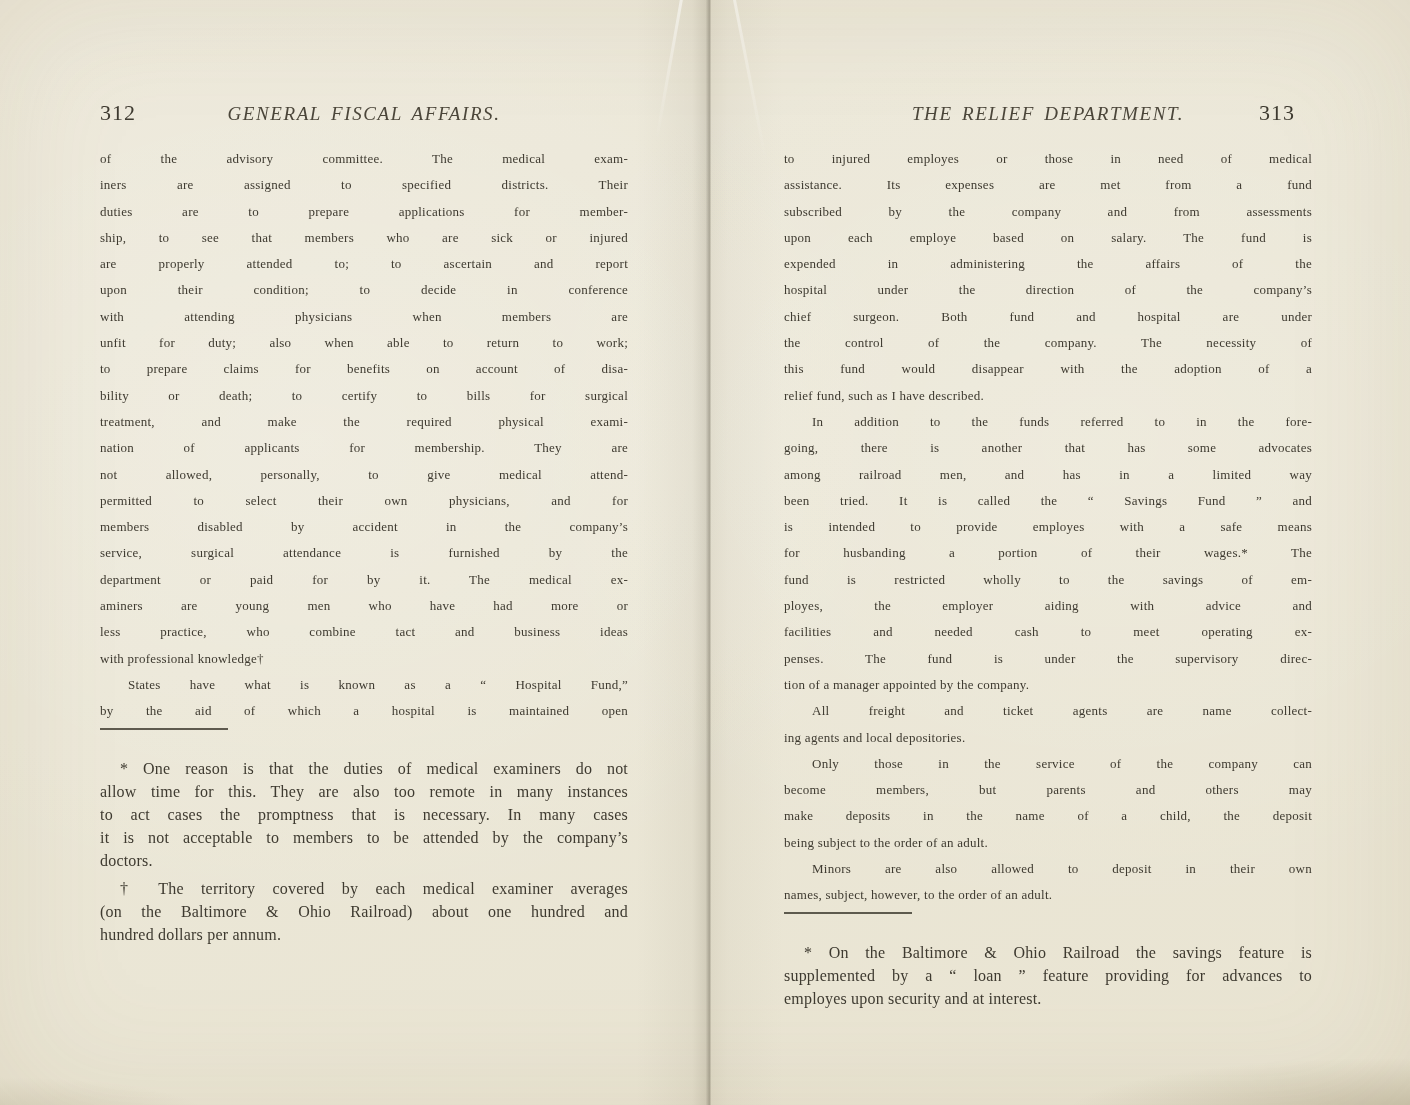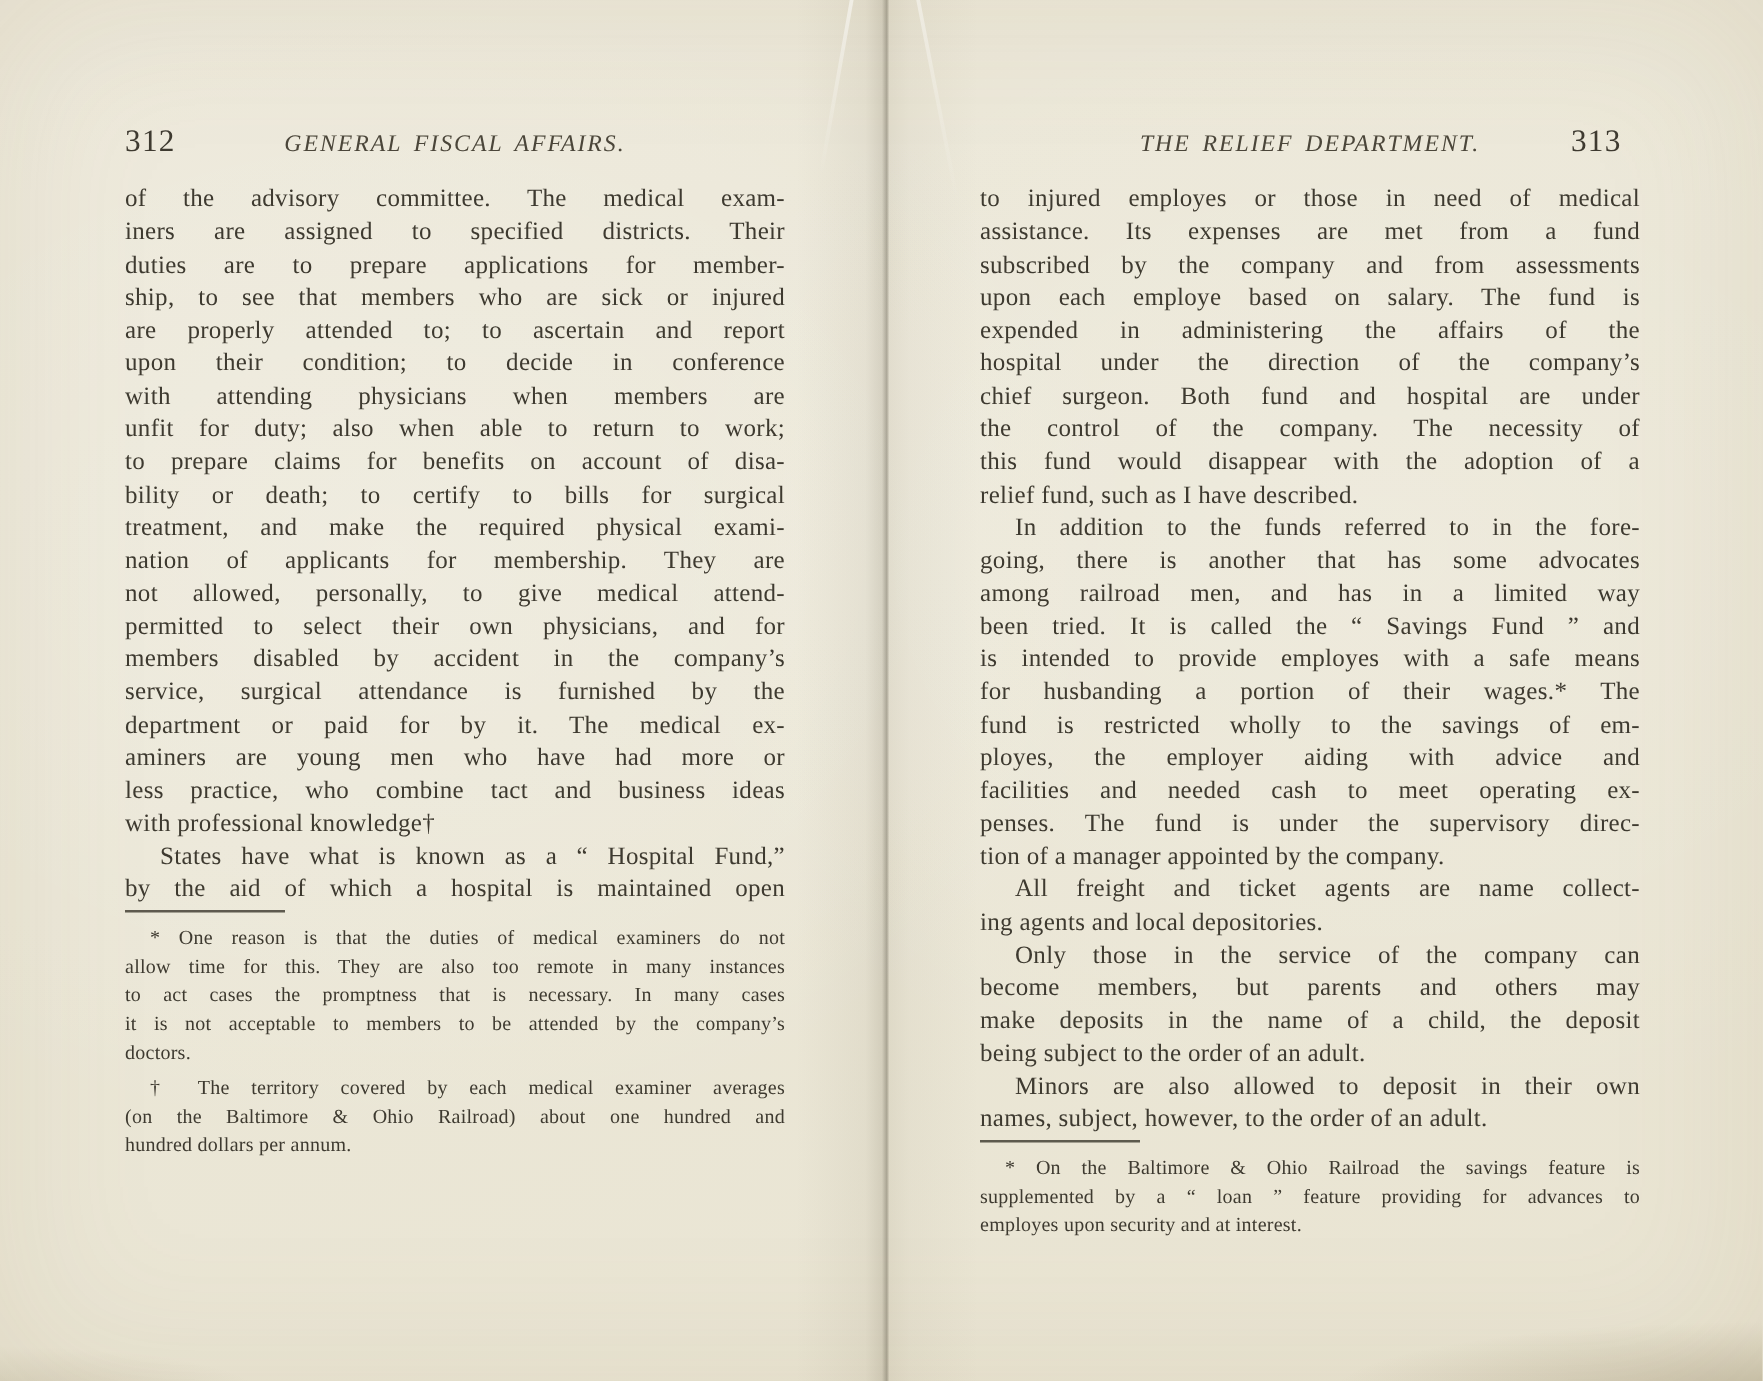--- a/index.html
+++ b/index.html
@@ -55,39 +55,39 @@
   .page.right { left: 784px; }
 
   .pagehead {
     display: grid; grid-template-columns: 70px 1fr 70px; align-items: baseline;
     height: 22px; font-size: 19px; color: var(--head);
   }
   .pagehead .runhead {
     grid-column: 2; text-align: center; font-style: italic;
     letter-spacing: 1.6px; word-spacing: 3px;
   }
-  .pagehead .pagenum { font-size: 25px; letter-spacing: 1px; color: var(--ink); font-family: Liberation Serif, serif; }
+  .pagehead .pagenum { font-size: 22px; letter-spacing: 1px; color: var(--ink); font-family: Liberation Serif, serif; }
   .page.left  .pagenum { grid-column: 1; text-align: left; grid-row: 1; }
   .page.right .pagenum { grid-column: 3; text-align: center; grid-row: 1; }
 
   .bodytext {
     margin-top: 24px;
-    font-size: 20px; line-height: 26.3px; letter-spacing: 0.25px; font-family: Liberation Serif, serif;
+    font-size: 13px; line-height: 26.3px; letter-spacing: 0.25px; font-family: Liberation Serif, serif;
   }
   .paragraph { }
   .line { text-align: justify; text-align-last: justify; }
   .line.last { text-align-last: left; }
   .paragraph.indent .line:first-child { text-indent: 28px; }
 
   .fnrule {
     width: 128px; border-top: 2px solid rgba(62,58,48,0.82);
     margin-top: 3px;
   }
   .footnotes {
-    margin-top: 9px;
+    margin-top: 27px;
     font-size: 16px; line-height: 23px; letter-spacing: 0.2px;
   }
   .footnotes .paragraph { margin-bottom: 5px; }
   .footnotes .paragraph.indent .line:first-child { text-indent: 20px; }
 </style>
 </head>
 <body>
 
 <div class="scan">
 

